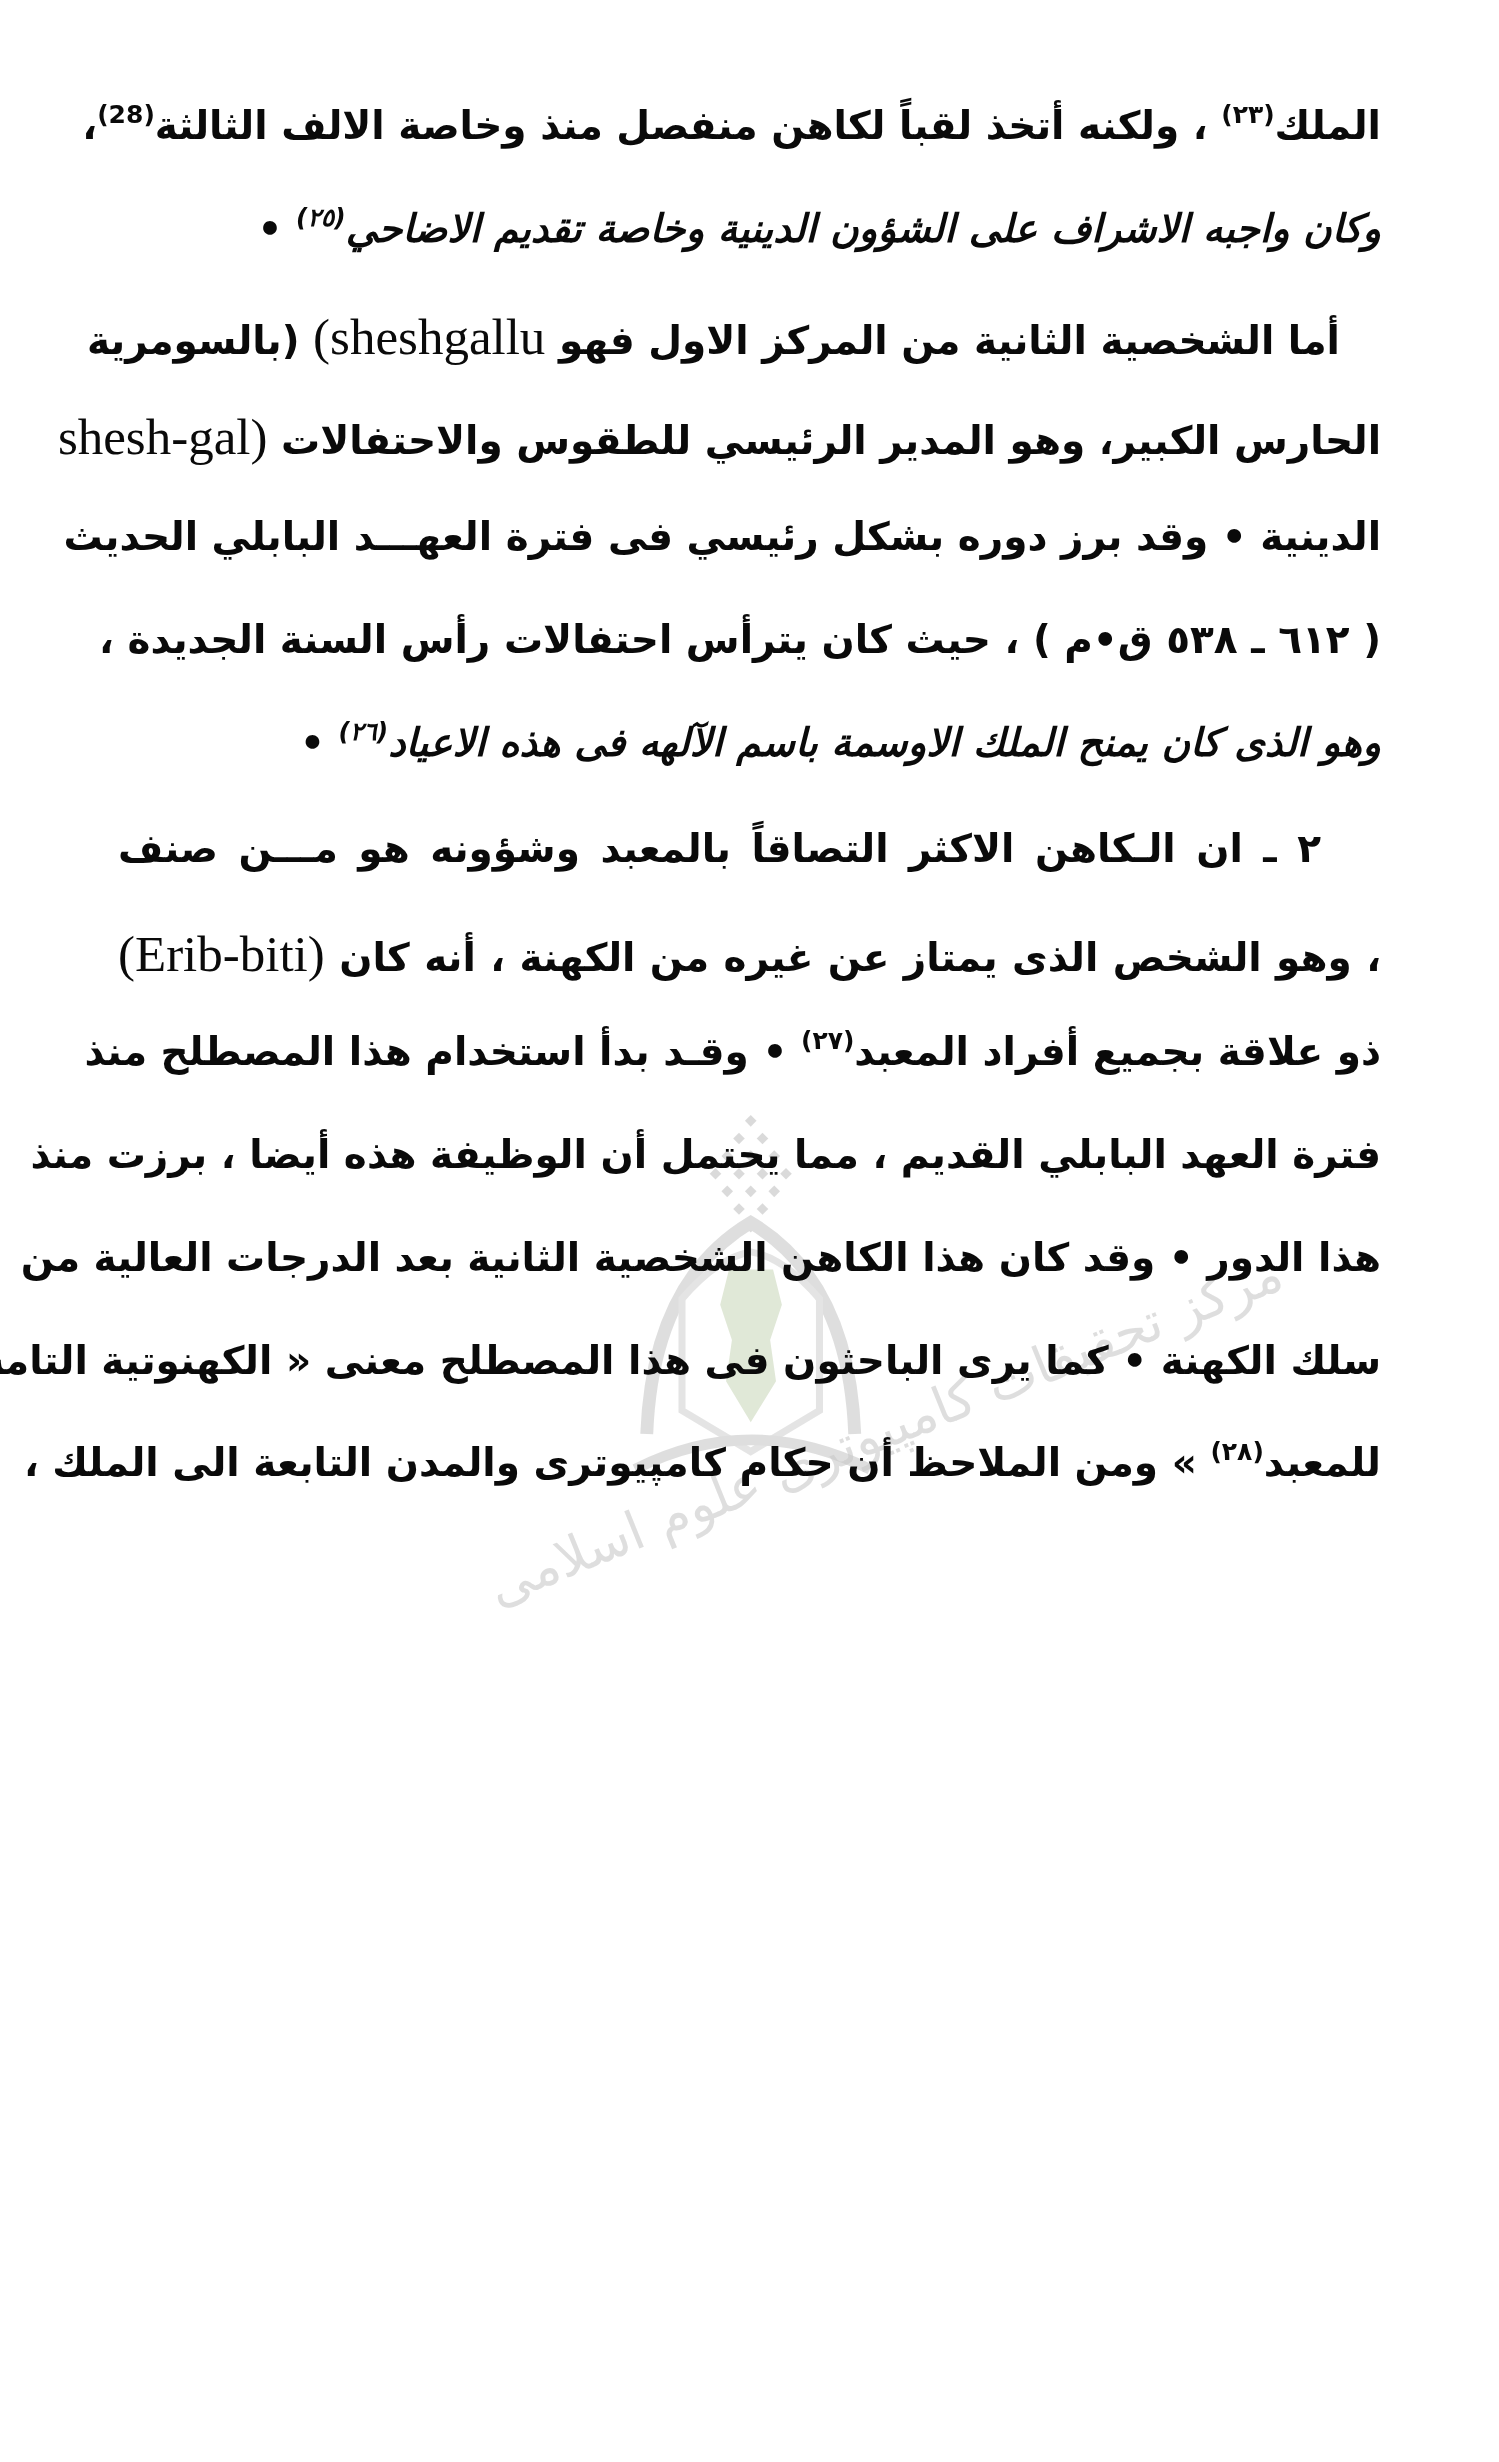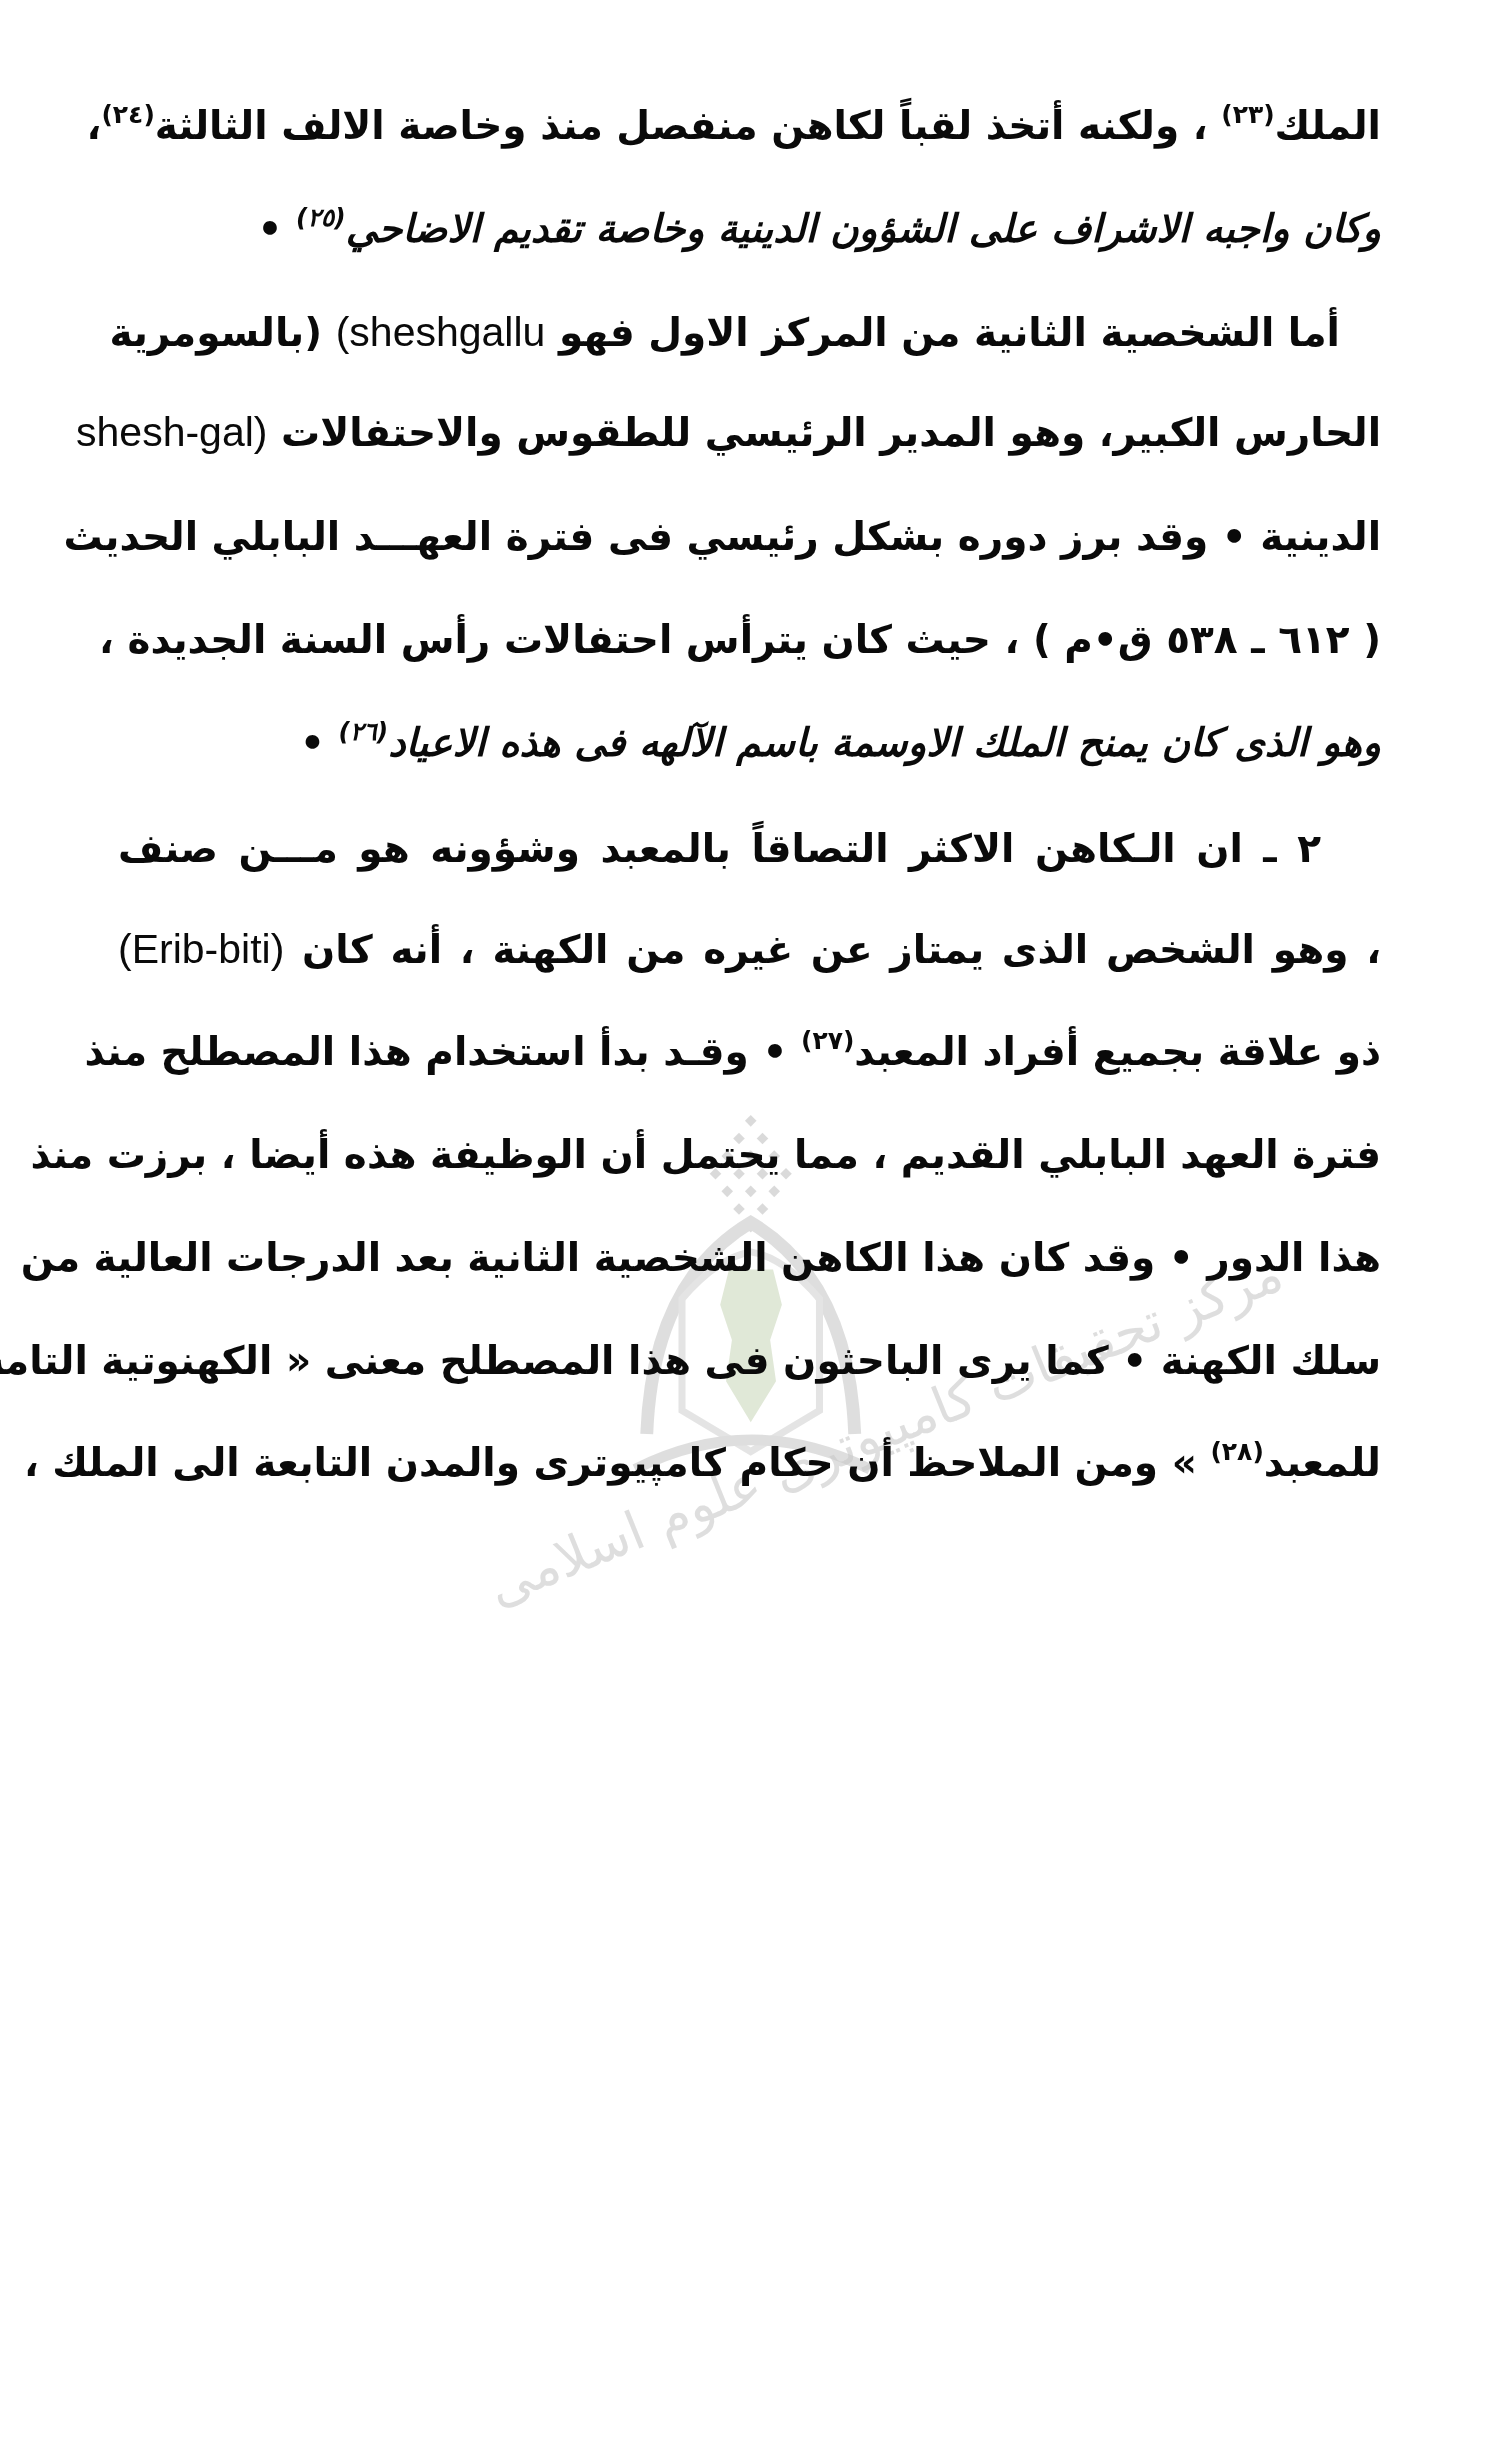--- a/index.html
+++ b/index.html
@@ -58,23 +58,23 @@
       white-space: nowrap;
       text-align: justify;
       text-align-last: justify;
       letter-spacing: 0px;
     }
     .body-line.short {
       text-align-last: right;
       font-style: italic;
     }
     .latin {
-      font-family: Liberation Sans, sans-serif;
+      font-family: Liberation Serif, serif;
       font-weight: normal;
-      font-size: 41px;
+      font-size: 51px;
       direction: ltr;
       unicode-bidi: embed;
     }
     sup.fn {
       font-size: 25px;
       vertical-align: 16.5px;
       line-height: 0;
       font-weight: bold;
     }
   </style>
@@ -104,21 +104,21 @@
     </g>
     <path d="M30 560 Q40 300 207 200 Q374 300 384 560" fill="none" stroke="#c4c4c4" stroke-width="22"></path>
     <path d="M90 520 L90 330 Q150 260 207 250 Q264 260 324 330 L324 520 L207 590 Z" fill="none" stroke="#cfcfcf" stroke-width="12"></path>
     <path d="M170 280 L245 280 L260 340 L240 400 L250 470 L207 540 L165 470 L175 400 L155 340 Z" fill="#b9c9a4" opacity="0.8"></path>
     <path d="M10 620 Q207 520 410 620" fill="none" stroke="#c4c4c4" stroke-width="18"></path>
   </svg>
   <div class="watermark-script">مركز تحقيقات كامپيوتری علوم اسلامی</div>
 
   <div class="body-line" style="top:106px;">
     <span>الملك</span><sup class="fn">(٢٣)</sup>
-    <span>، ولكنه أتخذ لقباً لكاهن منفصل منذ وخاصة الالف الثالثة</span><sup class="fn">(٢٤)</sup><span>،</span>
+    <span>، ولكنه أتخذ لقباً لكاهن منفصل منذ وخاصة الالف الثالثة</span><sup class="fn">(28)</sup><span>،</span>
   </div>
 
   <div class="body-line short" style="top:209px; left:176px;">
     <span>وكان واجبه الاشراف على الشؤون الدينية وخاصة تقديم الاضاحي</span><sup class="fn">(٢٥)</sup>
     <span>•</span>
   </div>
 
   <div class="body-line" style="top:312px; right:159px;">
     <span>أما الشخصية الثانية من المركز الاول فهو</span>
     <span class="latin">(sheshgallu</span>

